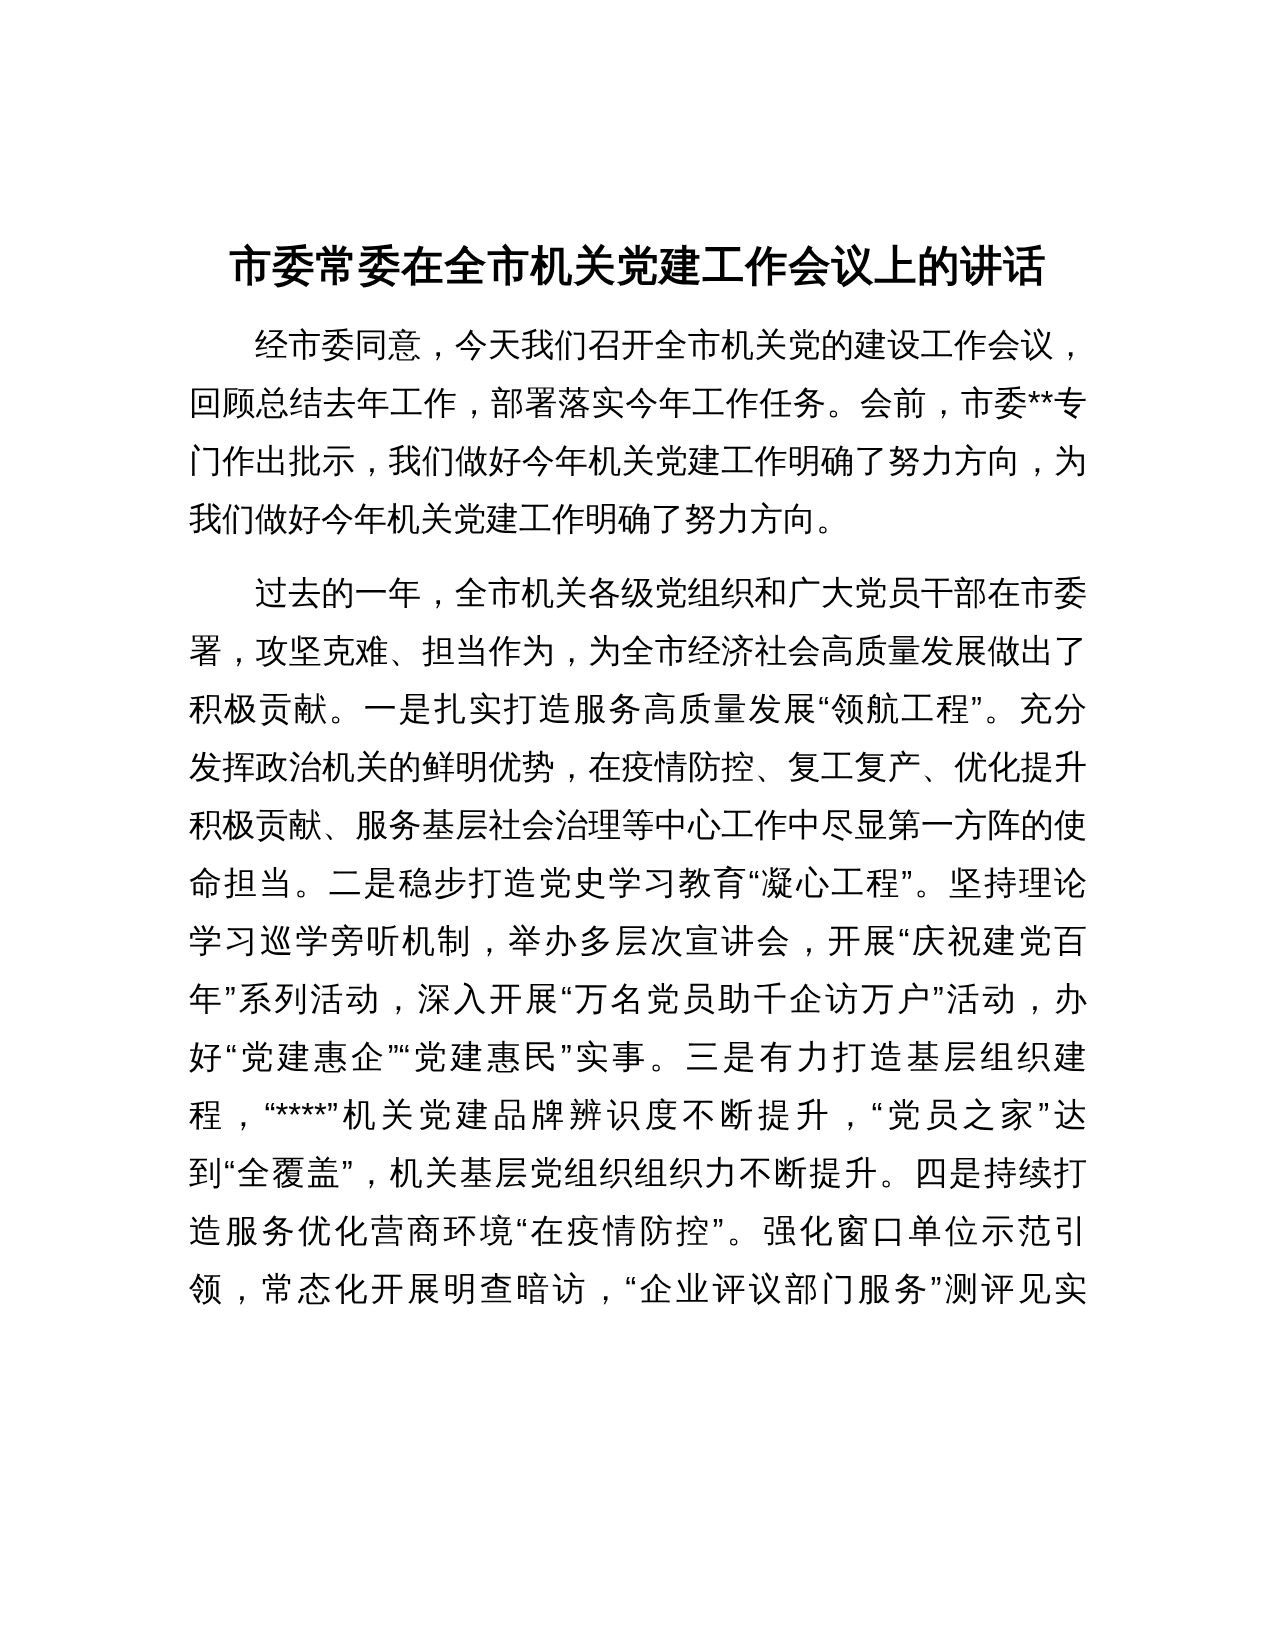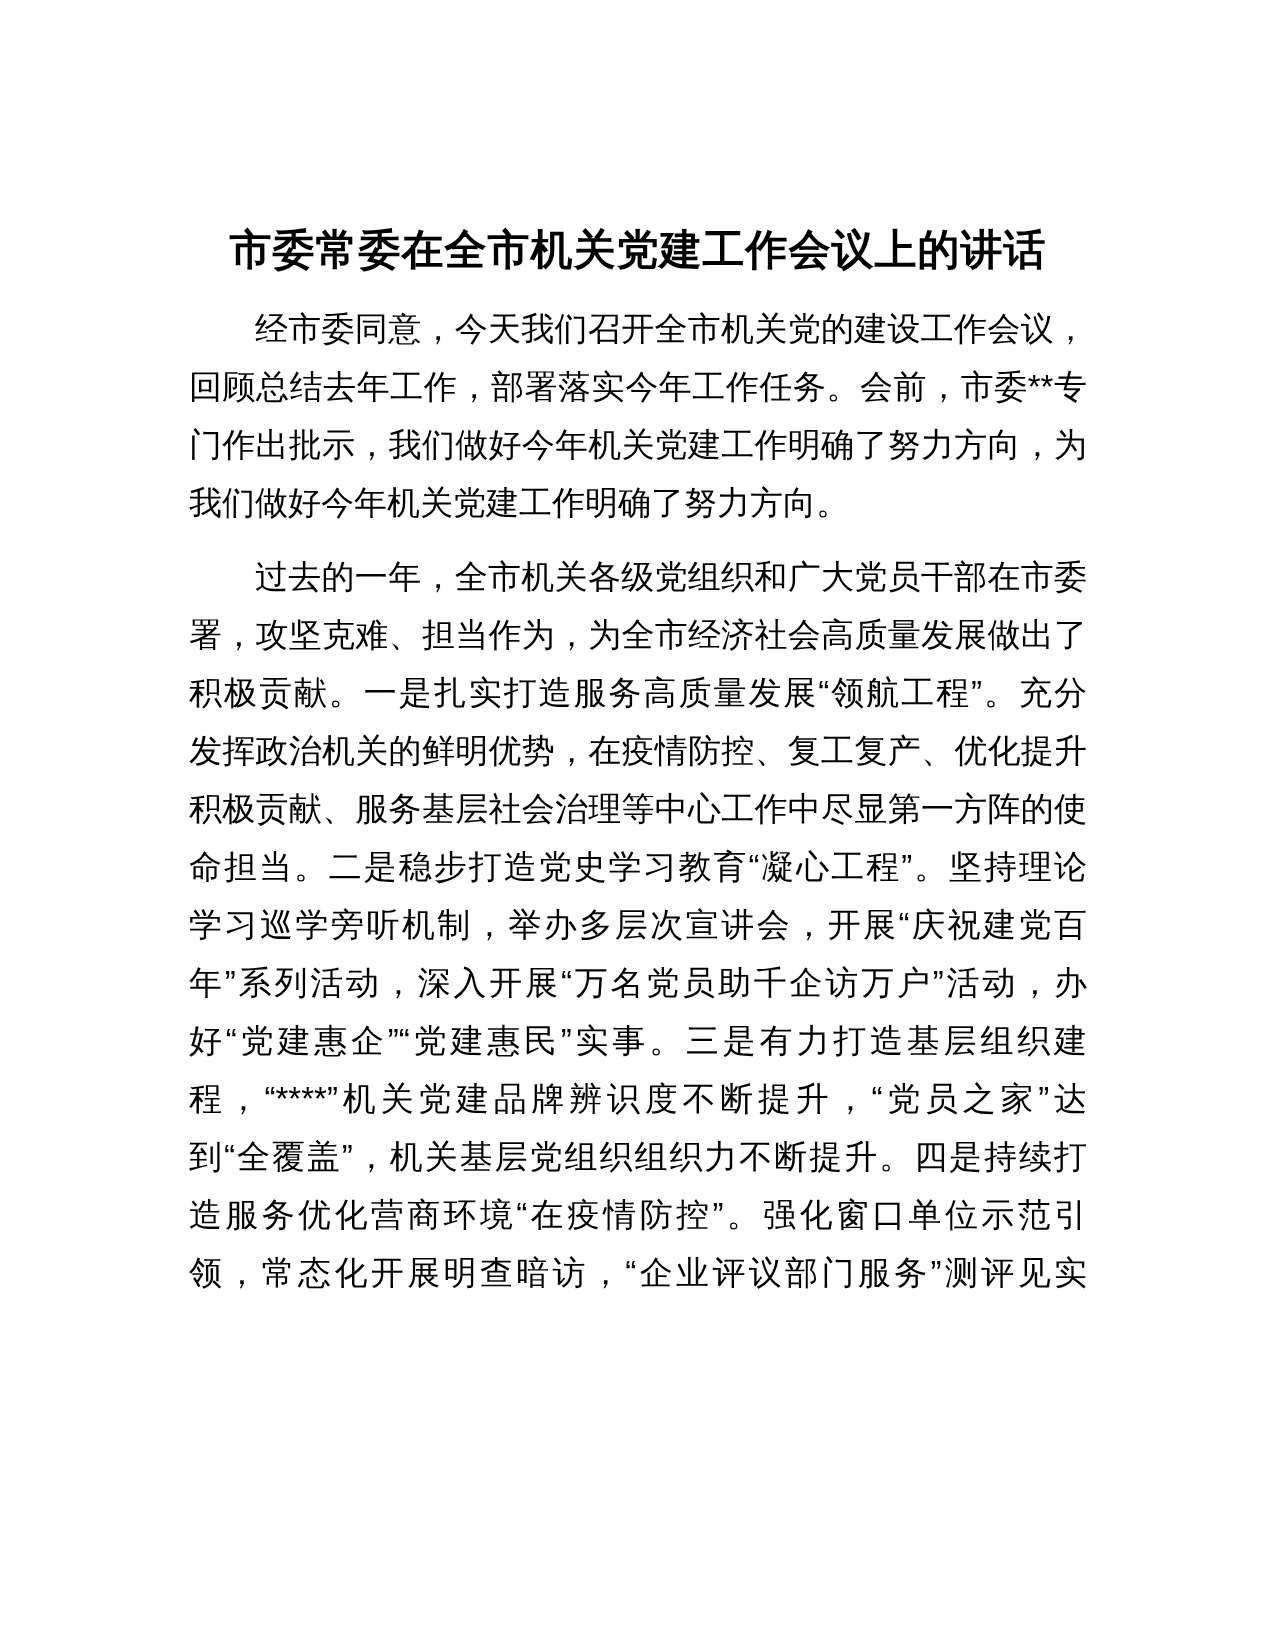--- a/index.html
+++ b/index.html
@@ -12,21 +12,21 @@
     width: 1275px;
     height: 1650px;
     background: #ffffff;
     color: #000000;
     font-family: "Liberation Sans", sans-serif;
     overflow: hidden;
   }
   .content {
     position: absolute;
     left: 189px;
-    top: 0;
+    top: 16px;
     width: 898px;
   }
   .title {
     margin: 222px 0 22px 0;
     padding: 0;
     font-size: 42px;
     line-height: 56px;
     font-weight: 700;
     letter-spacing: 1px;
     text-align: center;

